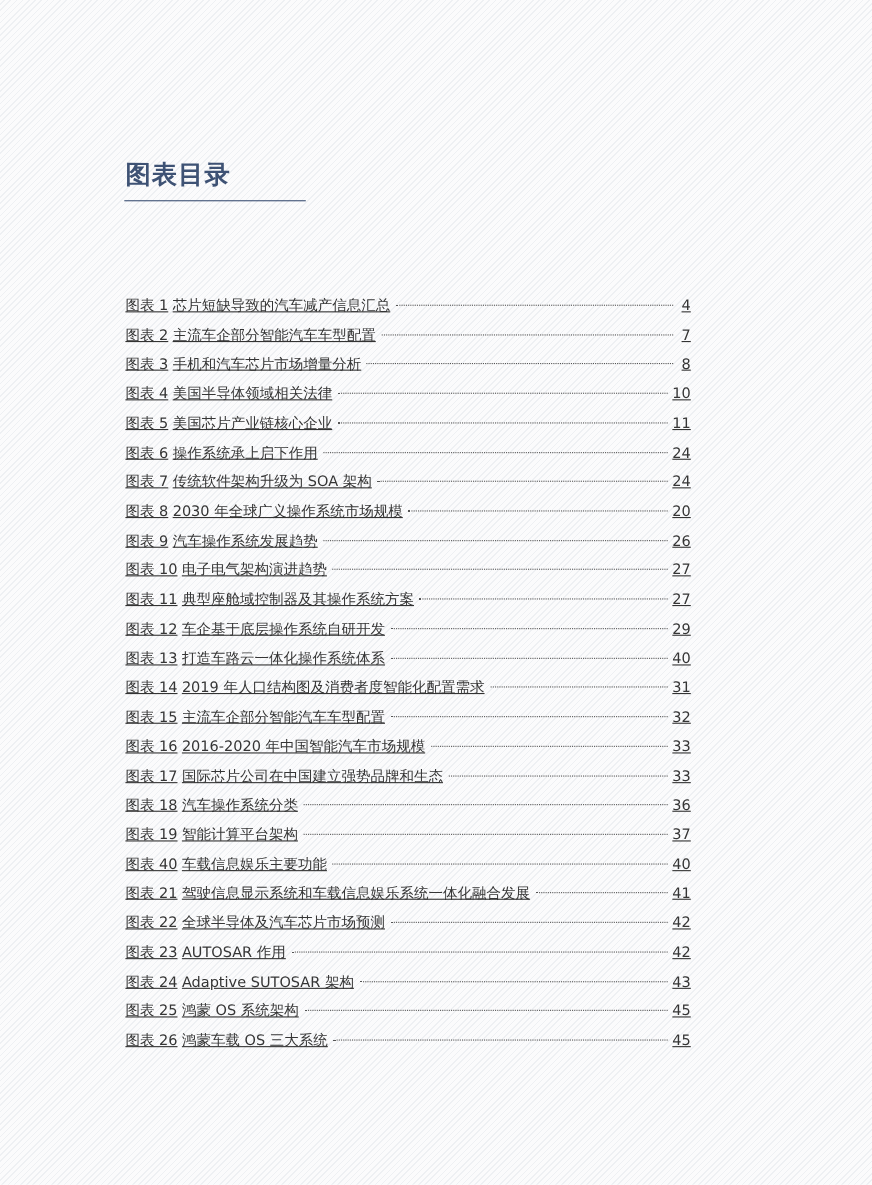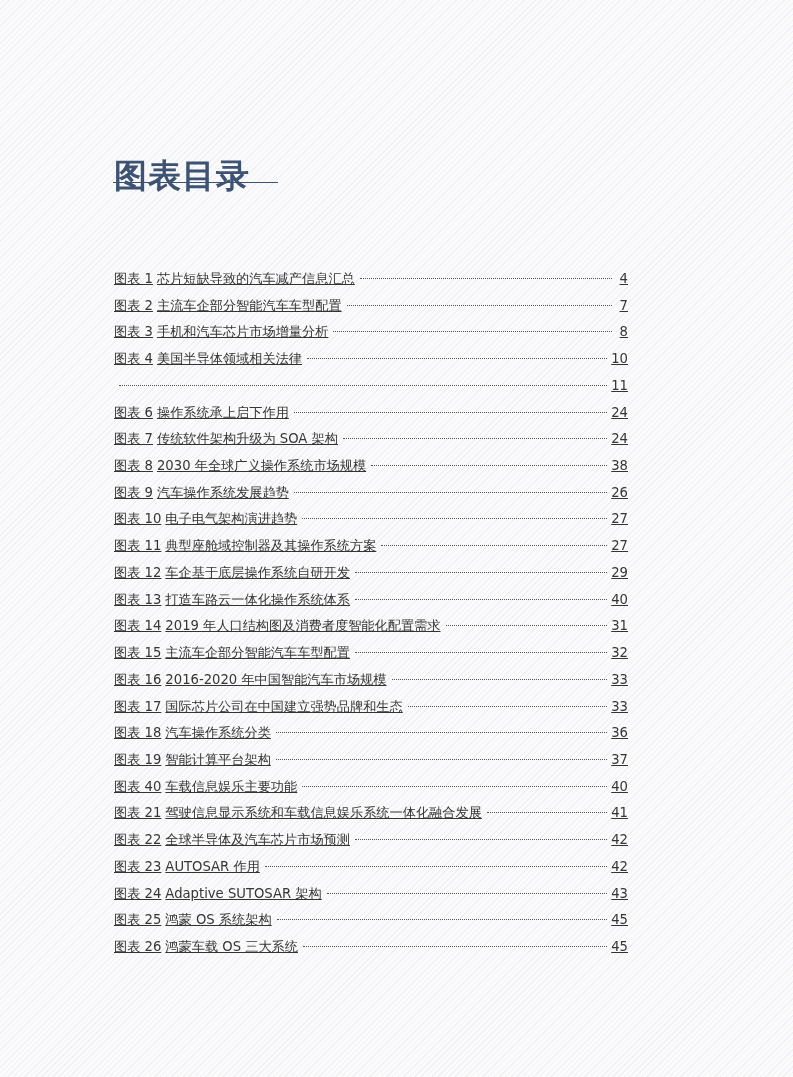--- a/index.html
+++ b/index.html
@@ -18,23 +18,23 @@
         #fbfbfc 3px,
         #eef0f3 3px,
         #eef0f3 4px
       );
       font-family: "DejaVu Sans", "Liberation Sans", sans-serif;
       color: #333333;
     }
     .page-title {
       position: absolute;
       left: 114px;
-      top: 154px;
+      top: 137px;
       margin: 0;
-      font-size: 33px;
+      font-size: 23px;
       font-weight: bold;
       letter-spacing: 1px;
       color: #3e5274;
       line-height: 44px;
     }
     .title-rule {
       position: absolute;
       left: 113px;
       top: 182px;
       width: 165px;
@@ -102,37 +102,38 @@
       <span class="toc-label"><span class="prefix">图表 3</span><span>手机和汽车芯片市场增量分析</span></span>
       <span class="toc-leader"></span>
       <span class="toc-page">8</span>
     </li>
   <li class="toc-row">
       <span class="toc-label"><span class="prefix">图表 4</span><span>美国半导体领域相关法律</span></span>
       <span class="toc-leader"></span>
       <span class="toc-page">10</span>
     </li>
   <li class="toc-row">
+      <span class="toc-label"><span class="prefix">图表 5</span><span>美国芯片产业链核心企业</span></span>
       <span class="toc-leader"></span>
       <span class="toc-page">11</span>
     </li>
   <li class="toc-row">
       <span class="toc-label"><span class="prefix">图表 6</span><span>操作系统承上启下作用</span></span>
       <span class="toc-leader"></span>
       <span class="toc-page">24</span>
     </li>
   <li class="toc-row">
       <span class="toc-label"><span class="prefix">图表 7</span><span>传统软件架构升级为 SOA 架构</span></span>
       <span class="toc-leader"></span>
       <span class="toc-page">24</span>
     </li>
   <li class="toc-row">
       <span class="toc-label"><span class="prefix">图表 8</span><span>2030 年全球广义操作系统市场规模</span></span>
       <span class="toc-leader"></span>
-      <span class="toc-page">38</span>
+      <span class="toc-page">20</span>
     </li>
   <li class="toc-row">
       <span class="toc-label"><span class="prefix">图表 9</span><span>汽车操作系统发展趋势</span></span>
       <span class="toc-leader"></span>
       <span class="toc-page">26</span>
     </li>
   <li class="toc-row">
       <span class="toc-label"><span class="prefix">图表 10</span><span>电子电气架构演进趋势</span></span>
       <span class="toc-leader"></span>
       <span class="toc-page">27</span>

